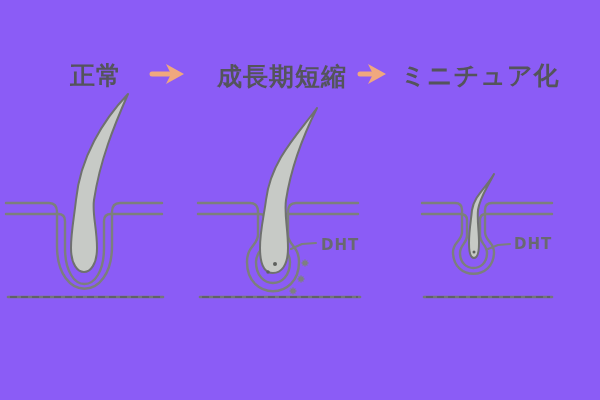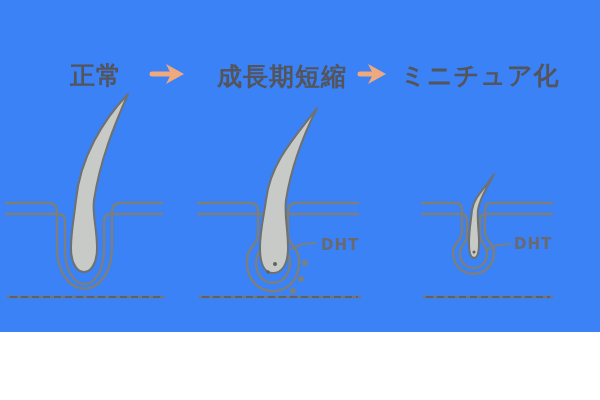--- a/index.html
+++ b/index.html
@@ -2,22 +2,22 @@
 <html><head>
 <meta charset="utf-8">
 <style>
   html, body { margin: 0; padding: 0; }
   body {
     width: 600px; height: 400px; overflow: hidden;
     font-family: "DejaVu Sans", "Liberation Sans", sans-serif;
   }
   .stage-canvas {
     position: relative;
-    width: 600px; height: 332px;
-    background: #3b82f6;
+    width: 600px; height: 400px;
+    background: #8b5cf6;
   }
   svg { display: block; }
   .stage-label {
     font-family: "DejaVu Sans", "Liberation Sans", sans-serif;
     font-size: 25px;
     font-weight: bold;
     fill: #54545b;
     letter-spacing: 1px;
     text-anchor: middle;
   }

